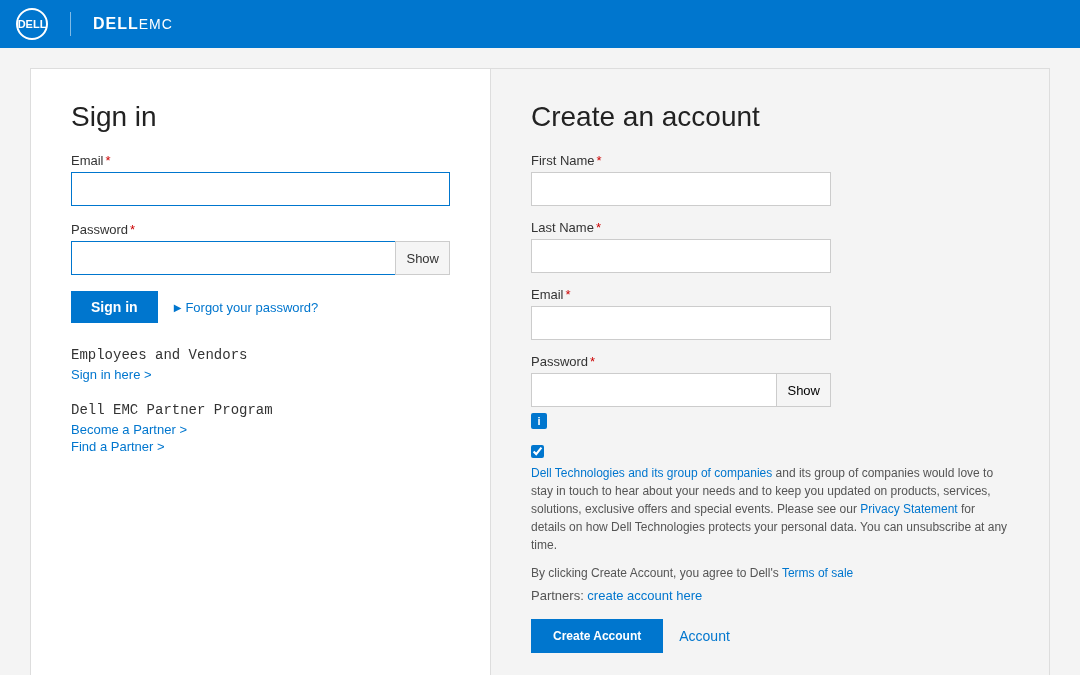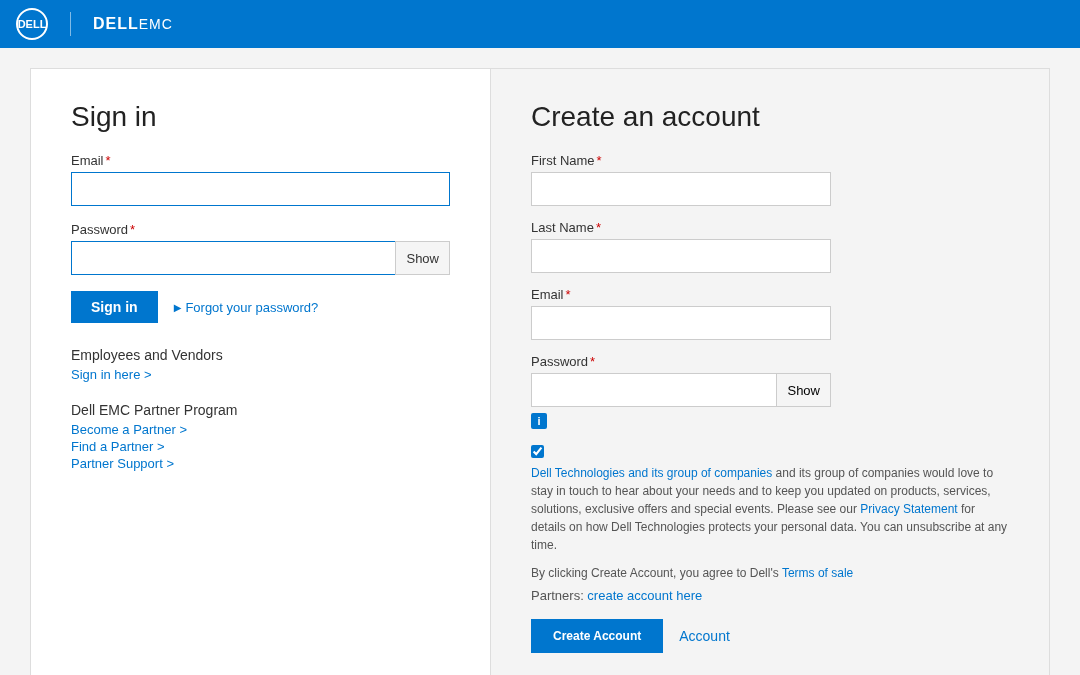--- a/index.html
+++ b/index.html
@@ -137,20 +137,21 @@
       color: #0076CE;
     }
 
     .section-group {
       margin-bottom: 20px;
     }
     .section-title {
       font-size: 14px;
       color: #333;
       margin-bottom: 4px;
+      font-family: Liberation Mono, monospace;
     }
     .section-link {
       display: block;
       color: #0076CE;
       text-decoration: none;
       font-size: 13px;
       margin-bottom: 2px;
     }
 
     
@@ -328,21 +329,20 @@
 
     <div class="section-group">
       <div class="section-title">Employees and Vendors</div>
       <a href="#" class="section-link">Sign in here &gt;</a>
     </div>
 
     <div class="section-group">
       <div class="section-title">Dell EMC Partner Program</div>
       <a href="#" class="section-link">Become a Partner &gt;</a>
       <a href="#" class="section-link">Find a Partner &gt;</a>
-      <a href="#" class="section-link">Partner Support &gt;</a>
     </div>
   </div>
 
   <div class="create-panel">
     <h1>Create an account</h1>
 
     <div class="create-form-group">
       <label class="form-label">
         <span>First Name</span><span class="required-star">*</span>
       </label>

